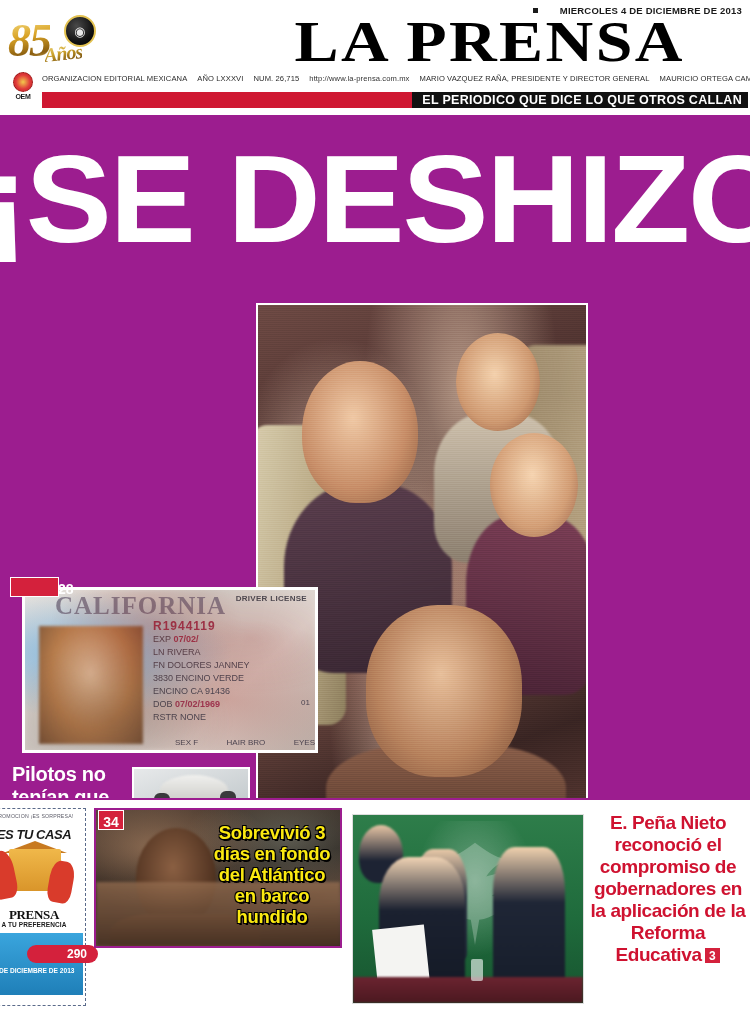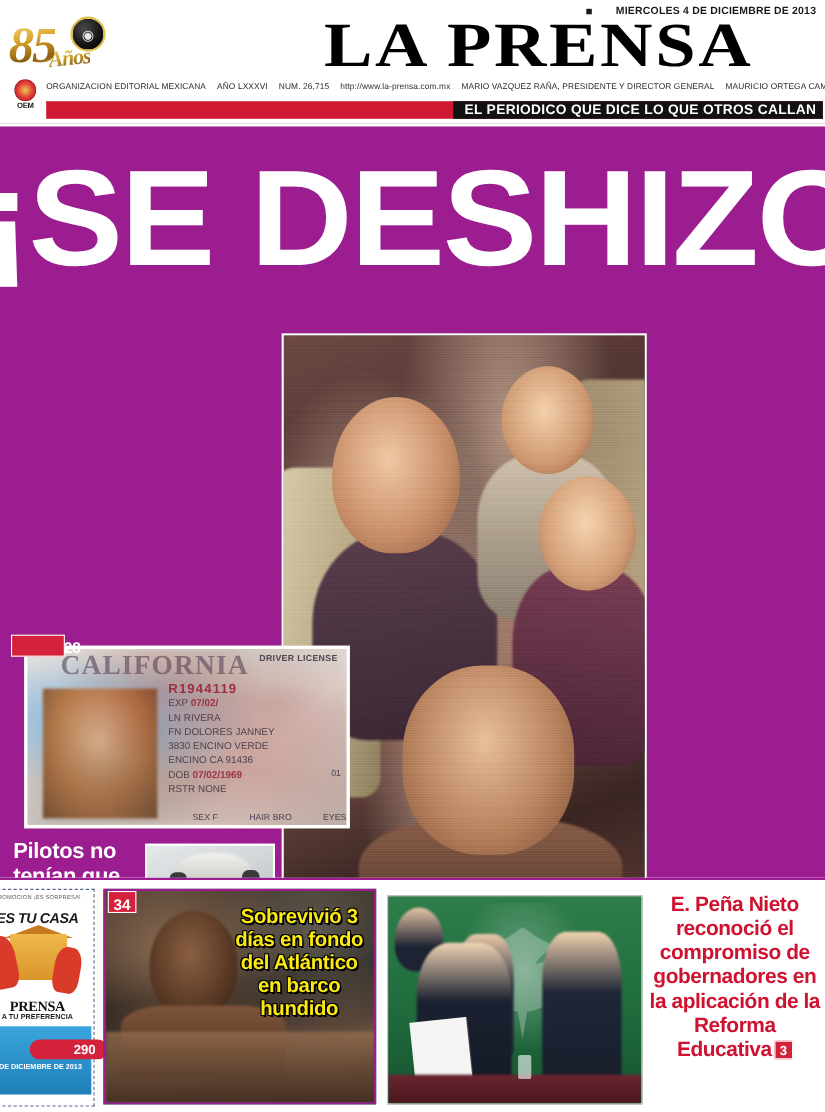--- a/index.html
+++ b/index.html
@@ -428,24 +428,24 @@
     text-align: center; line-height: 18px; padding-left: 29px;
   }
   .coupon .c-date {
     position: absolute; left: 8px; top: 158px; width: 86px;
     color: #ffffff; font-size: 6.6px; font-weight: bold;
     text-align: center; line-height: 8px;
   }
 
   
   .survivor {
-    position: absolute; left: 94px; top: 8px; width: 248px; height: 196px;
+    position: absolute; left: 94px; top: 8px; width: 248px; height: 140px;
     border: 2px solid #9c1d8f;
     overflow: hidden;
-    background: #15803d;
+    background: #6d28d9;
   }
   .sv-bg {
     position: absolute; inset: 0;
     background:
       radial-gradient(ellipse at 24% 28%, rgba(210,160,120,0.55) 0%, rgba(40,30,26,0) 44%),
       radial-gradient(ellipse at 78% 22%, rgba(180,190,170,0.35) 0%, rgba(40,30,26,0) 38%),
       linear-gradient(170deg,#4a3a30 0%,#241d19 45%,#6b5444 75%,#3a2b24 100%);
   }
   .sv-head {
     position: absolute; left: 40px; top: 18px; width: 80px; height: 98px;

